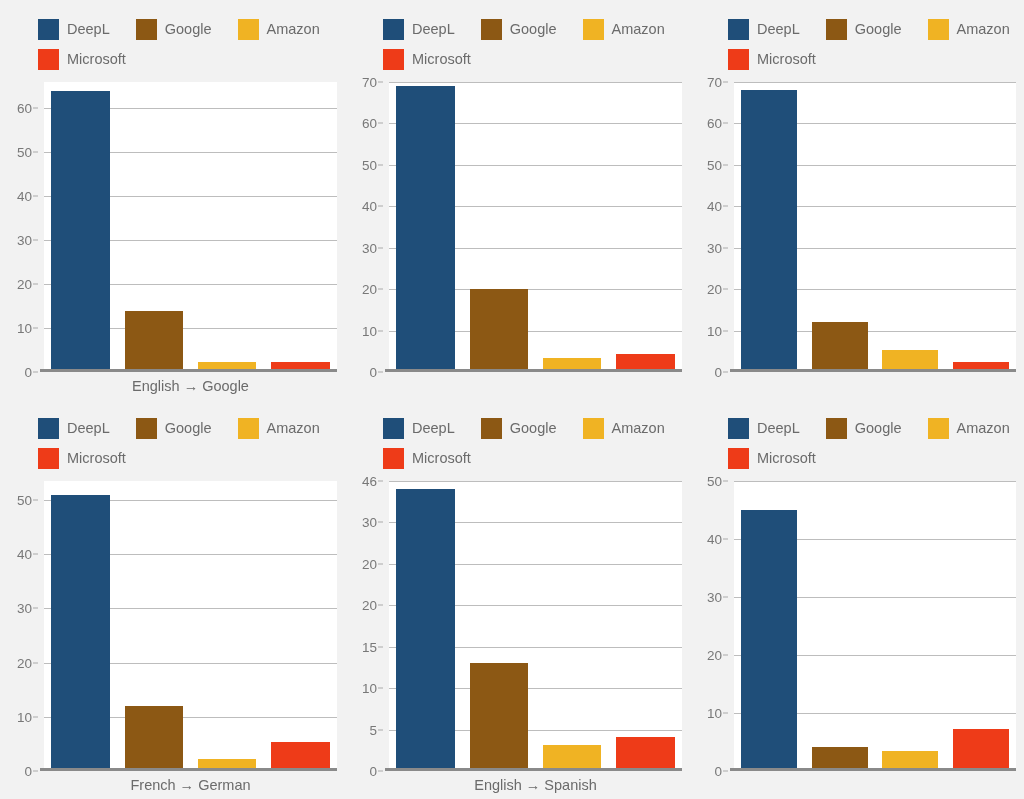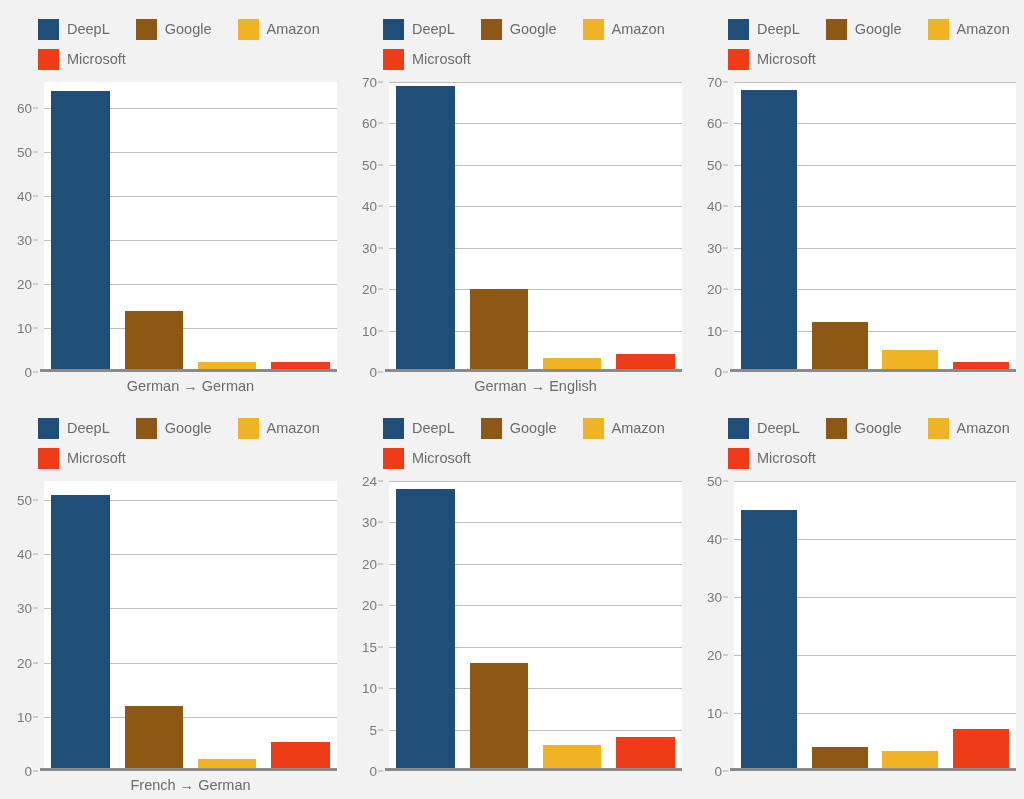--- a/index.html
+++ b/index.html
@@ -192,21 +192,21 @@
             </div>
             <div class="slot">
               <div class="bar" title="Amazon: 2.2" style="height: 9.66667px; background: rgb(240, 179, 35);"></div>
             </div>
             <div class="slot">
               <div class="bar" title="Microsoft: 2.3" style="height: 10.1061px; background: rgb(238, 59, 24);"></div>
             </div>
           </div>
         </div>
         <div class="baseline" style="left: 32px; right: 8px; position: absolute; bottom: 0px;"></div>
-        <div class="xtitle">German → German</div>
+        <div class="xtitle">English → Google</div>
       </div>
     </div>
     <div class="panel">
       <div class="legend">
         <div class="legend-row">
           <div class="legend-item">
             <span class="swatch" style="background: rgb(31, 78, 121);"></span>
             <span class="legend-label">DeepL</span>
           </div>
           <div class="legend-item">
@@ -261,21 +261,20 @@
             </div>
             <div class="slot">
               <div class="bar" title="Amazon: 3.4" style="height: 14.0857px; background: rgb(240, 179, 35);"></div>
             </div>
             <div class="slot">
               <div class="bar" title="Microsoft: 4.3" style="height: 17.8143px; background: rgb(238, 59, 24);"></div>
             </div>
           </div>
         </div>
         <div class="baseline" style="left: 32px; right: 8px; position: absolute; bottom: 0px;"></div>
-        <div class="xtitle">German → English</div>
       </div>
     </div>
     <div class="panel">
       <div class="legend">
         <div class="legend-row">
           <div class="legend-item">
             <span class="swatch" style="background: rgb(31, 78, 121);"></span>
             <span class="legend-label">DeepL</span>
           </div>
           <div class="legend-item">
@@ -434,21 +433,21 @@
           <div class="ylabel" style="top: 207.143px;">10</div>
           <div class="tick" style="top: 207.143px;"></div>
           <div class="ylabel" style="top: 165.714px;">15</div>
           <div class="tick" style="top: 165.714px;"></div>
           <div class="ylabel" style="top: 124.286px;">20</div>
           <div class="tick" style="top: 124.286px;"></div>
           <div class="ylabel" style="top: 82.8571px;">20</div>
           <div class="tick" style="top: 82.8571px;"></div>
           <div class="ylabel" style="top: 41.4286px;">30</div>
           <div class="tick" style="top: 41.4286px;"></div>
-          <div class="ylabel" style="top: 0px;">24</div>
+          <div class="ylabel" style="top: 0px;">46</div>
           <div class="tick" style="top: 0px;"></div>
         </div>
         <div class="plot">
           <div class="gridline" style="top: 248.571px;"></div>
           <div class="gridline" style="top: 207.143px;"></div>
           <div class="gridline" style="top: 165.714px;"></div>
           <div class="gridline" style="top: 124.286px;"></div>
           <div class="gridline" style="top: 82.8571px;"></div>
           <div class="gridline" style="top: 41.4286px;"></div>
           <div class="gridline" style="top: 0px;"></div>
@@ -461,20 +460,21 @@
             </div>
             <div class="slot">
               <div class="bar" title="Amazon: 3.1" style="height: 25.6857px; background: rgb(240, 179, 35);"></div>
             </div>
             <div class="slot">
               <div class="bar" title="Microsoft: 4.1" style="height: 33.9714px; background: rgb(238, 59, 24);"></div>
             </div>
           </div>
         </div>
         <div class="baseline" style="left: 32px; right: 8px; position: absolute; bottom: 0px;"></div>
+        <div class="xtitle">English → Spanish</div>
       </div>
     </div>
     <div class="panel">
       <div class="legend">
         <div class="legend-row">
           <div class="legend-item">
             <span class="swatch" style="background: rgb(31, 78, 121);"></span>
             <span class="legend-label">DeepL</span>
           </div>
           <div class="legend-item">

